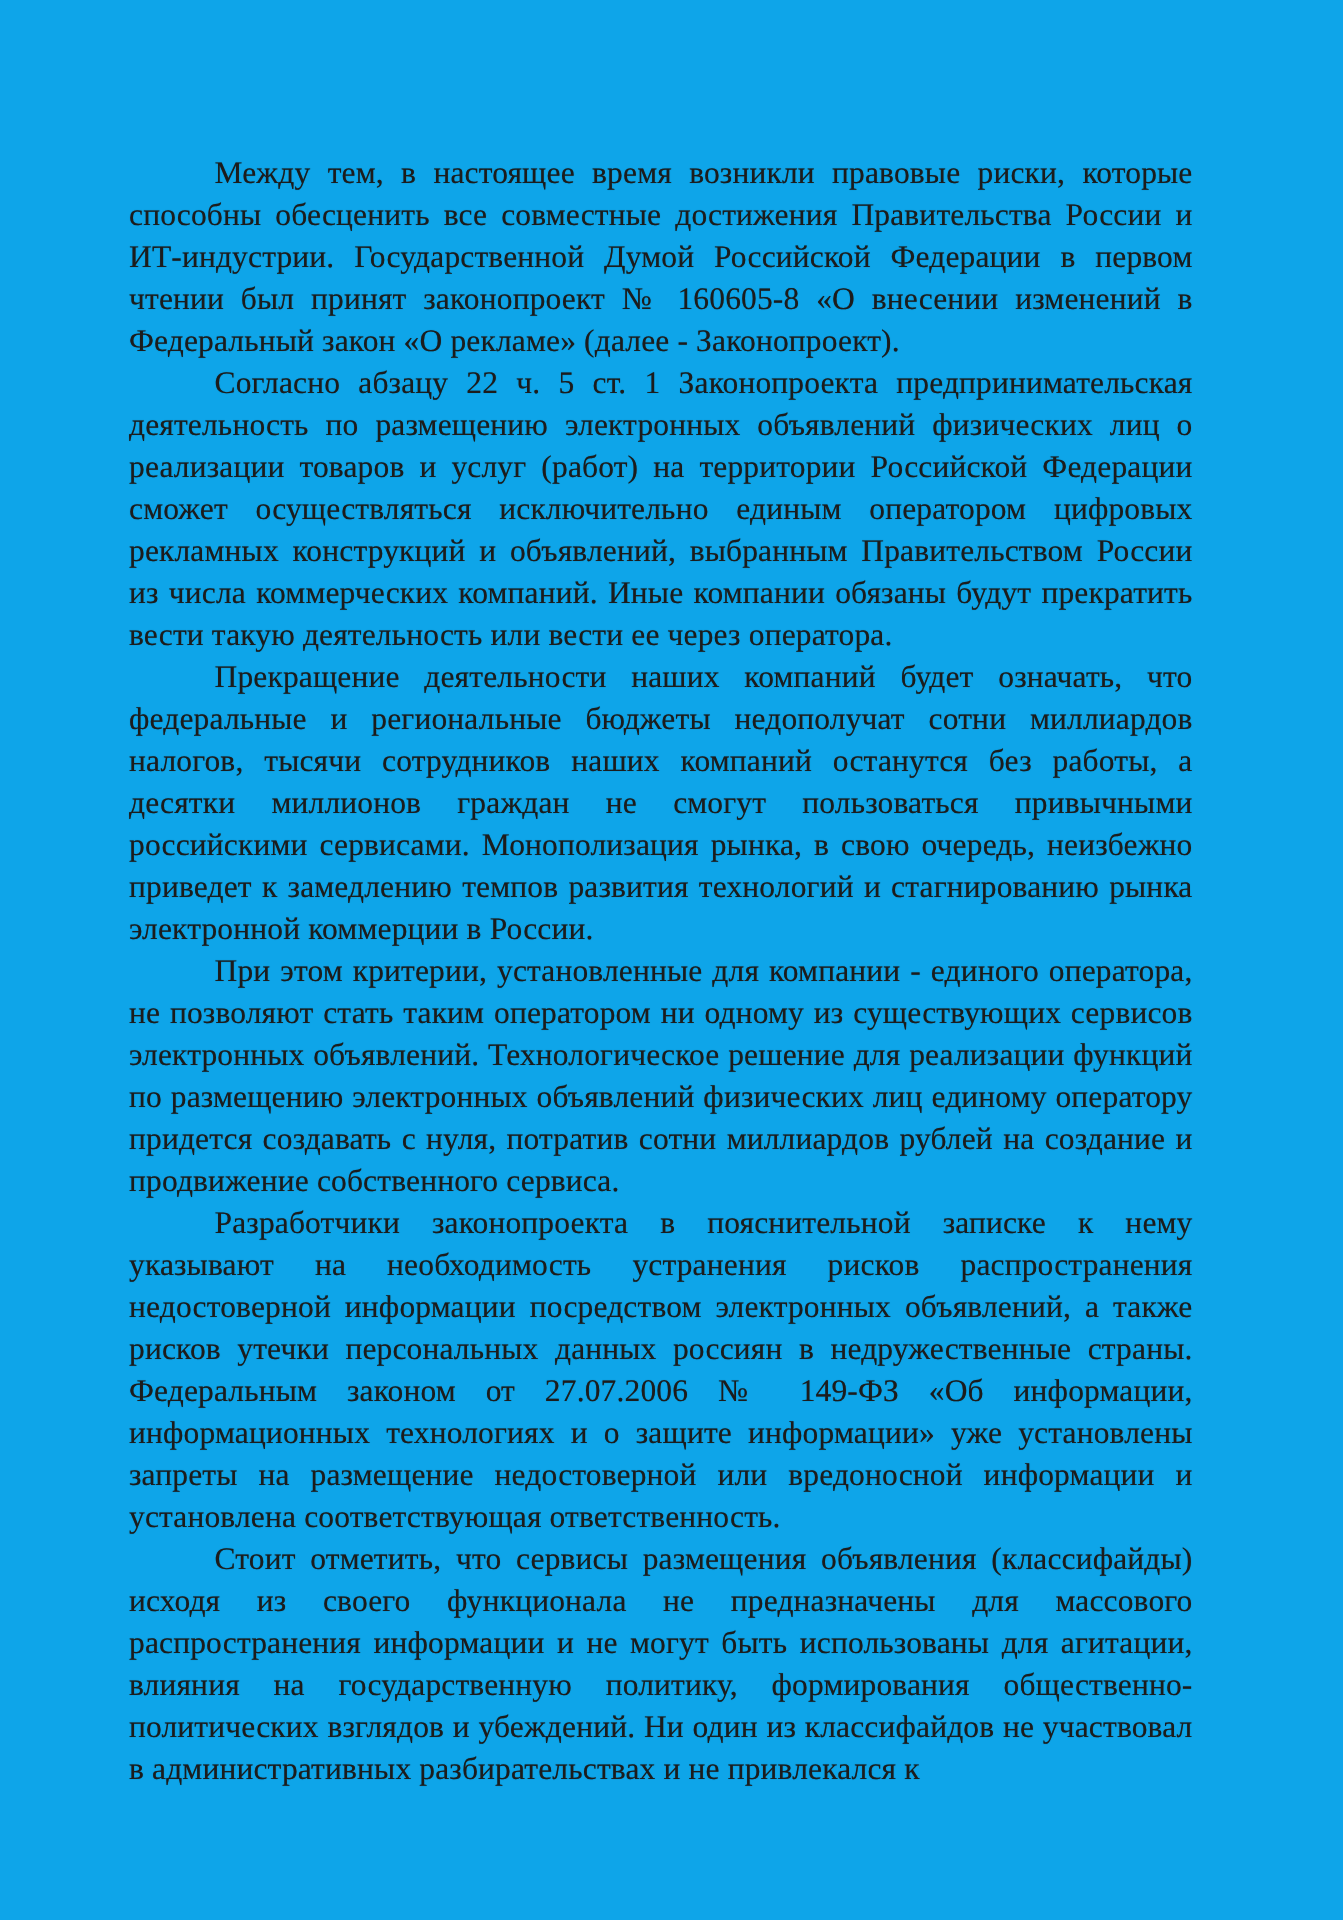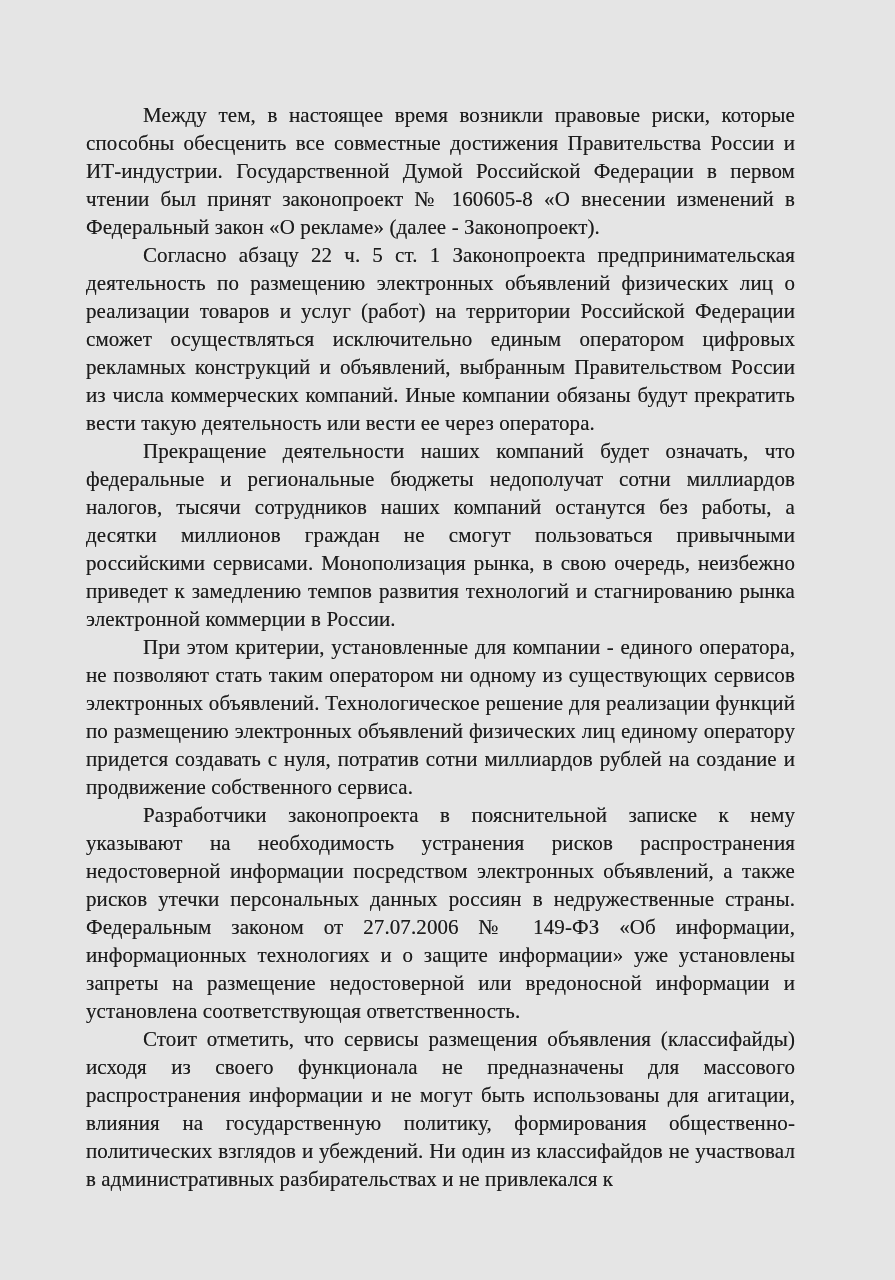--- a/index.html
+++ b/index.html
@@ -4,21 +4,21 @@
 <style>
   html, body {
     margin: 0;
     padding: 0;
     background: #ffffff;
   }
   .sheet {
     position: relative;
     width: 895px;
     height: 1280px;
-    background: #e5e5e5;
+    background: #0ea5e9;
     overflow: hidden;
     font-family: "Liberation Serif", "DejaVu Serif", serif;
   }
   .text-block {
     position: absolute;
     top: 101px;
     left: 86px;
     width: 709px;
   }
   .text-block p {

